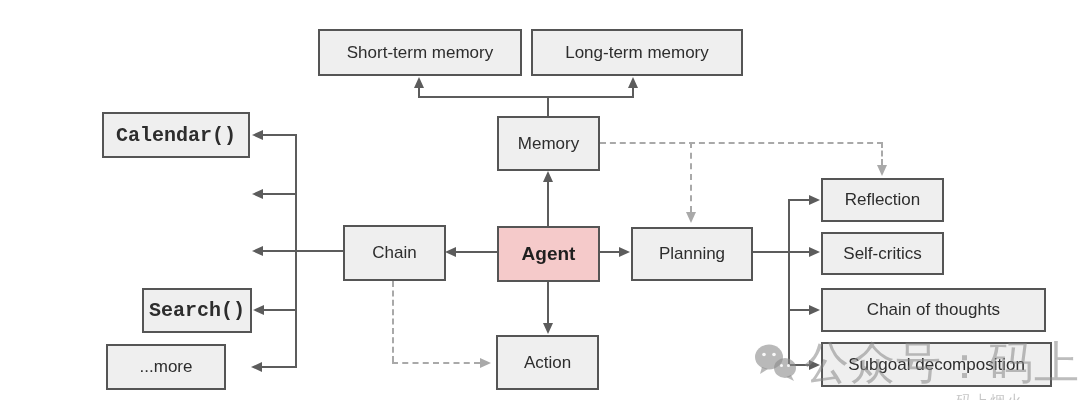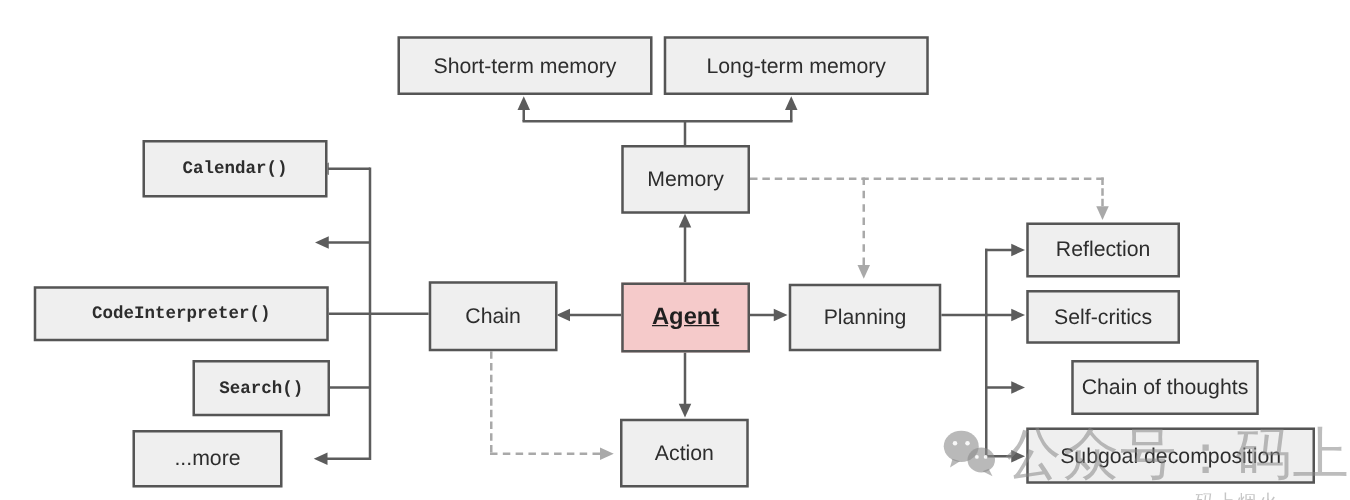--- a/index.html
+++ b/index.html
@@ -5,38 +5,38 @@
   html,body{margin:0;padding:0;background:#fff;}
   #canvas{
     position:relative;width:1080px;height:400px;background:#ffffff;
     overflow:hidden;font-family:"Liberation Sans",sans-serif;
   }
   .node{
     position:absolute;display:flex;align-items:center;justify-content:center;
     background:#efefef;border:2px solid #555555;box-sizing:border-box;
     color:#2d2d2d;font-size:17px;text-align:center;
   }
-  .node.mono{font-family:"Liberation Mono","DejaVu Sans Mono",monospace;font-weight:bold;font-size:14px;margin-left:12px;}
+  .node.mono{font-family:"Liberation Mono","DejaVu Sans Mono",monospace;font-weight:bold;font-size:20px;}
   .node.agent{background:#f5caca;font-weight:bold;font-size:19px;color:#1f1f1f;}
   
   #n-short{left:318px;top:29px;width:204px;height:47px;}
   #n-long{left:531px;top:29px;width:212px;height:47px;}
   #n-memory{left:497px;top:116px;width:103px;height:55px;}
-  #n-agent{left:497px;top:226px;width:103px;height:56px;text-decoration:underline;}
+  #n-agent{left:497px;top:226px;width:103px;height:56px;}
   #n-tools{left:343px;top:225px;width:103px;height:56px;}
   #n-action{left:496px;top:335px;width:103px;height:55px;}
   #n-planning{left:631px;top:227px;width:122px;height:54px;text-align:center;}
   #n-calendar{left:102px;top:112px;width:148px;height:46px;}
   #n-calculator{left:86px;top:171px;width:164px;height:46px;}
   #n-codeint{left:15px;top:229px;width:236px;height:44px;}
   #n-search{left:142px;top:288px;width:110px;height:45px;}
   #n-more{left:106px;top:344px;width:120px;height:46px;}
   #n-reflection{left:821px;top:178px;width:123px;height:44px;}
   #n-selfcritics{left:821px;top:232px;width:123px;height:43px;}
-  #n-chain{left:821px;top:288px;width:150px;height:44px;margin-left:36px;}
+  #n-chain{left:821px;top:288px;width:225px;height:44px;}
   #n-subgoal{left:821px;top:342px;width:231px;height:45px;}
   
   .lh{position:absolute;height:2px;background:#5c5c5c;}
   .lv{position:absolute;width:2px;background:#5c5c5c;}
   .dh{position:absolute;height:0;border-top:2px dashed #a9a9a9;}
   .dv{position:absolute;width:0;border-left:2px dashed #a9a9a9;}
   
   .arr{position:absolute;width:0;height:0;}
   .a-left{border-top:5px solid transparent;border-bottom:5px solid transparent;border-right:11px solid #5c5c5c;}
   .a-right{border-top:5px solid transparent;border-bottom:5px solid transparent;border-left:11px solid #5c5c5c;}
@@ -107,21 +107,20 @@
   <div class="arr a-right gray" style="left:480px;top:358px;"></div>
 
   <div class="node" id="n-short">Short-term memory</div>
   <div class="node" id="n-long">Long-term memory</div>
   <div class="node" id="n-memory">Memory</div>
   <div class="node agent" id="n-agent">Agent</div>
   <div class="node" id="n-tools">Chain</div>
   <div class="node" id="n-action">Action</div>
   <div class="node" id="n-planning">Planning</div>
   <div class="node mono" id="n-calendar">Calendar()</div>
-  <div class="node mono" id="n-codeint">CodeInterpreter()</div>
   <div class="node mono" id="n-search">Search()</div>
   <div class="node" id="n-more">...more</div>
   <div class="node" id="n-reflection">Reflection</div>
   <div class="node" id="n-selfcritics">Self-critics</div>
   <div class="node" id="n-chain">Chain of thoughts</div>
   <div class="node" id="n-subgoal">Subgoal decomposition</div>
 
   <div id="watermark">
     <svg width="46" height="42" viewBox="0 0 46 42">
       <g fill="#8a8a8a" fill-opacity="0.6">

